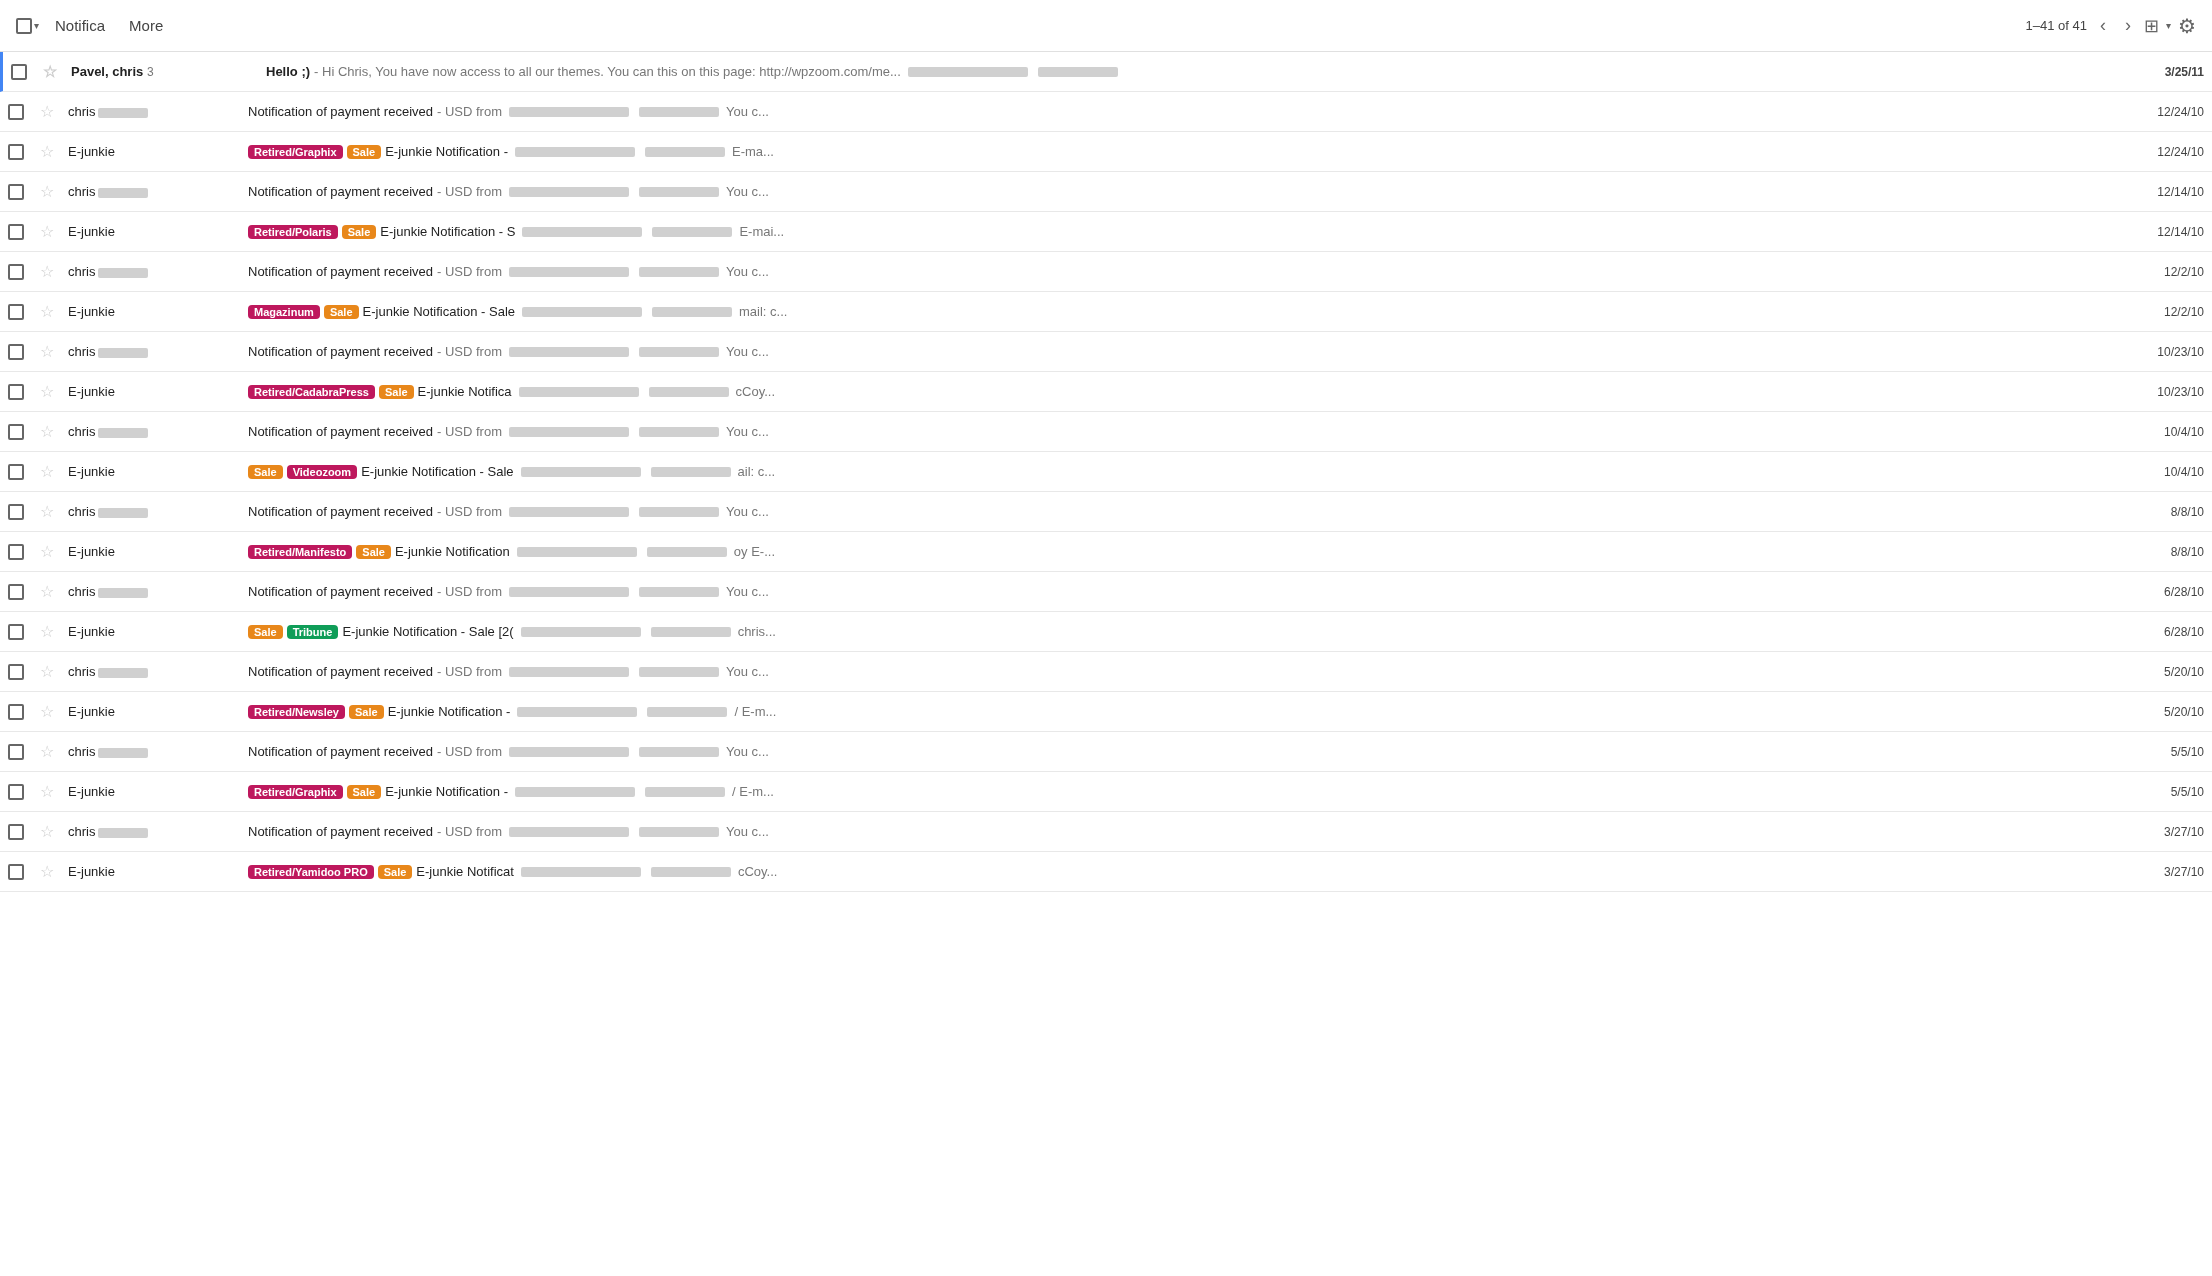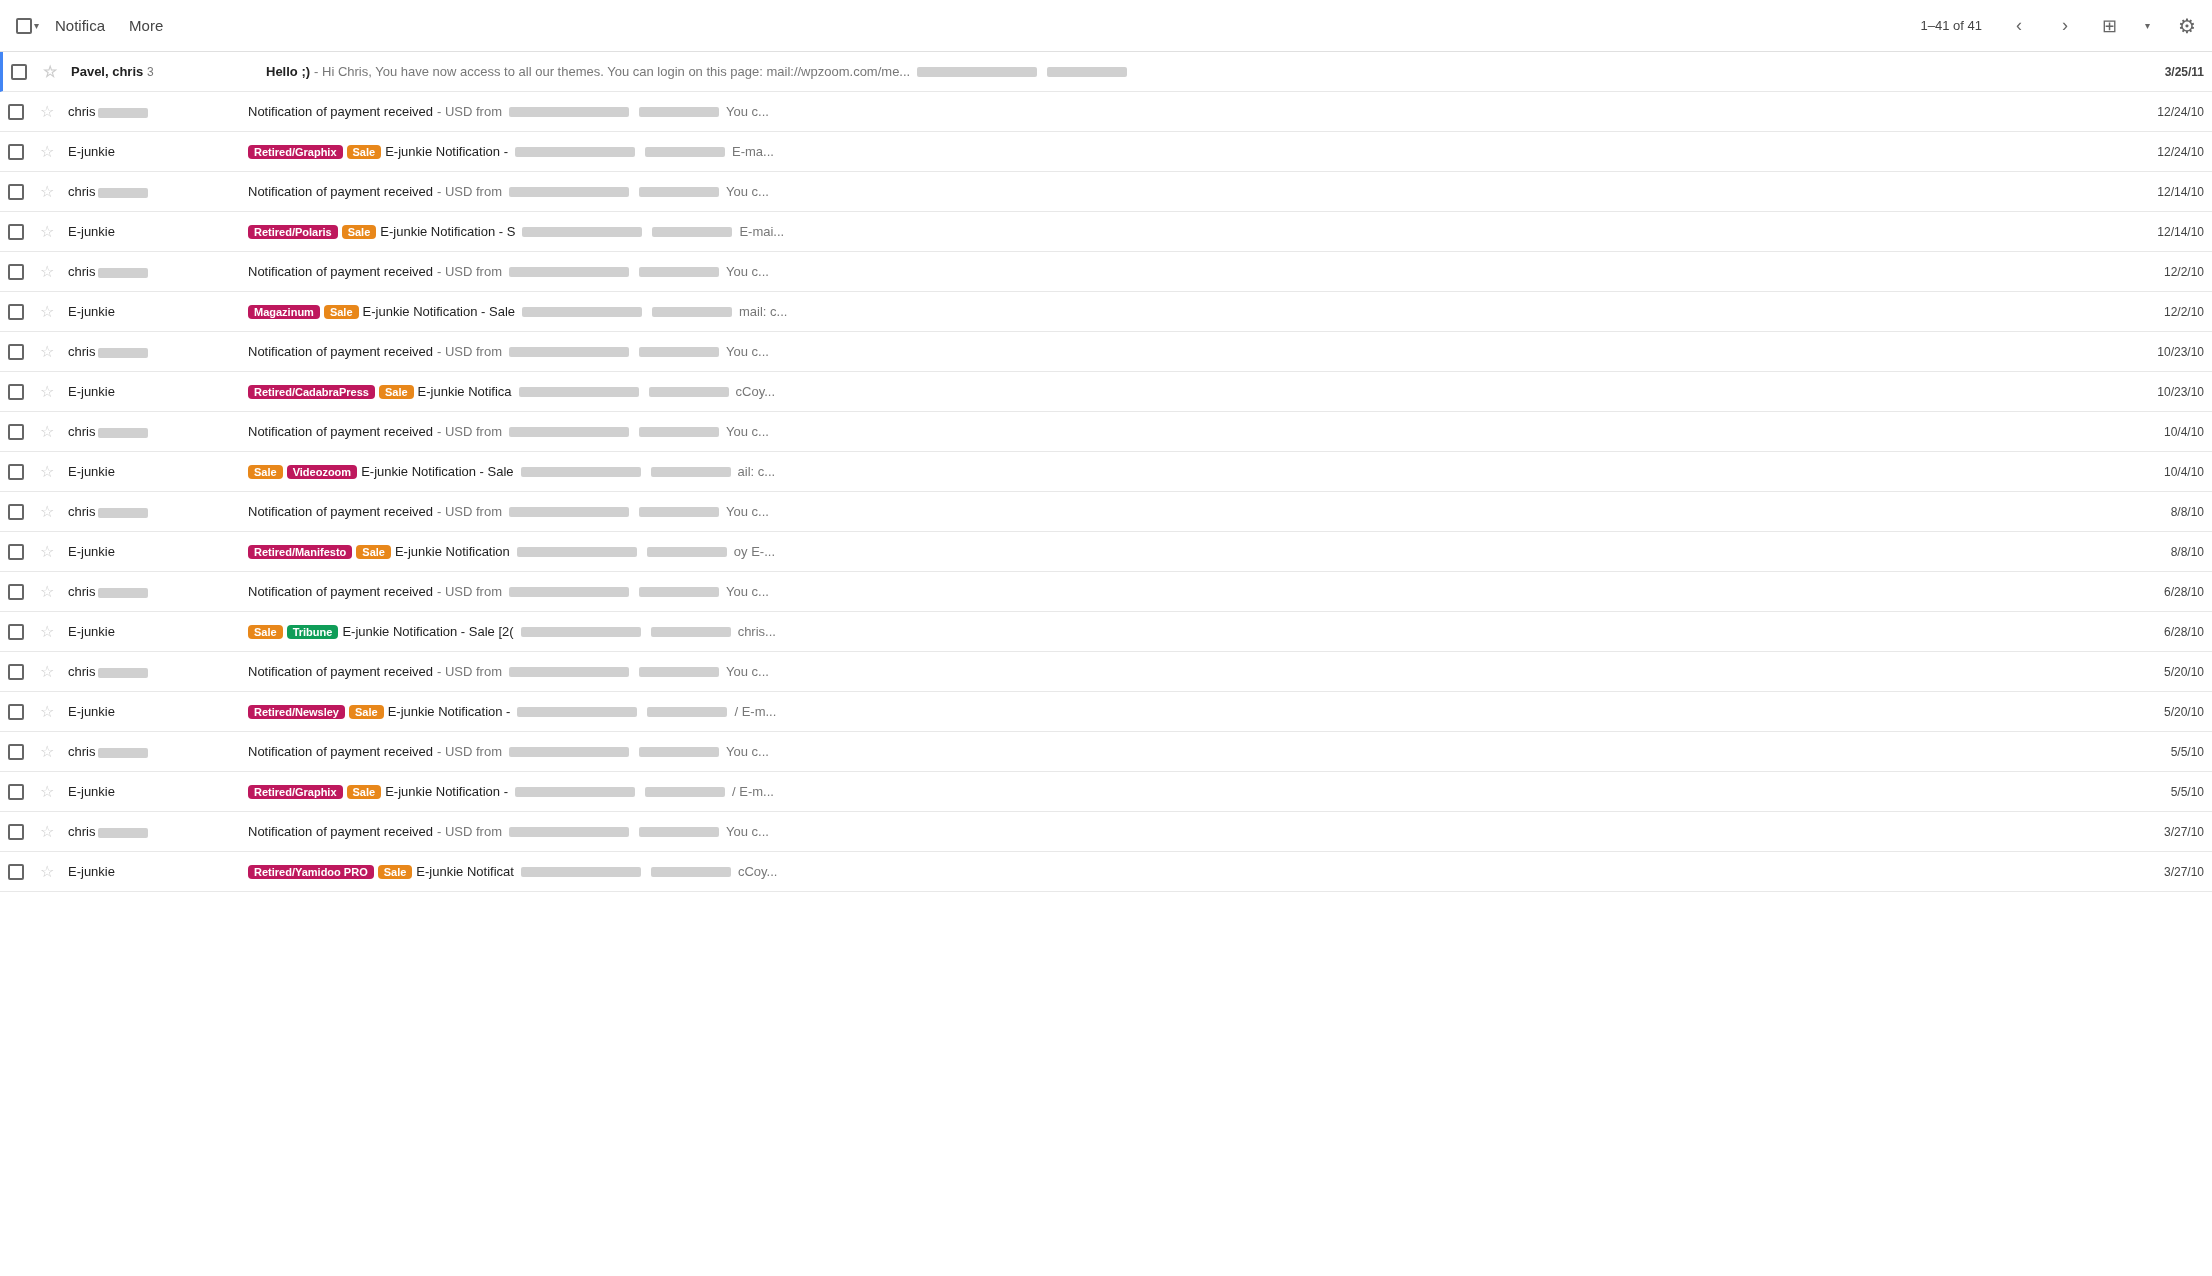--- a/index.html
+++ b/index.html
@@ -19,21 +19,21 @@
     }
     .toolbar-left {
       display: flex;
       align-items: center;
       gap: 8px;
       flex: 1;
     }
     .toolbar-right {
       display: flex;
       align-items: center;
-      gap: 28px;
+      gap: 7px;
     }
     .checkbox-container {
       display: flex;
       align-items: center;
       gap: 2px;
     }
     .checkbox {
       width: 16px;
       height: 16px;
       border: 2px solid #666;
@@ -209,21 +209,21 @@
     <div class="email-row" style="border-left: 3px solid rgb(66, 133, 244);">
       <div class="col-check">
         <div class="checkbox"></div>
       </div>
       <div class="col-star">
         <span class="star-icon">☆</span>
       </div>
       <div class="col-sender" style="font-weight: 700;">Pavel, chris <span class="sender-count" style="font-weight:400;font-size:12px;color:#777">3</span></div>
       <div class="col-subject">
         <span class="subject-text" style="font-weight: 700; margin-left: 15px;">Hello ;)</span>
-        <span class="snippet"> - Hi Chris, You have now access to all our themes. You can login on this page: mail://wpzoom.com/me...</span>
+        <span class="snippet"> - Hi Chris, You have now access to all our themes. You can this on this page: http://wpzoom.com/me...</span>
         <span class="blurred blurred-lg"></span>
         <span class="blurred"></span>
       </div>
       <div class="col-date">3/25/11</div>
     </div>
     <div class="email-row">
       <div class="col-check">
         <div class="checkbox"></div>
       </div>
       <div class="col-star">

